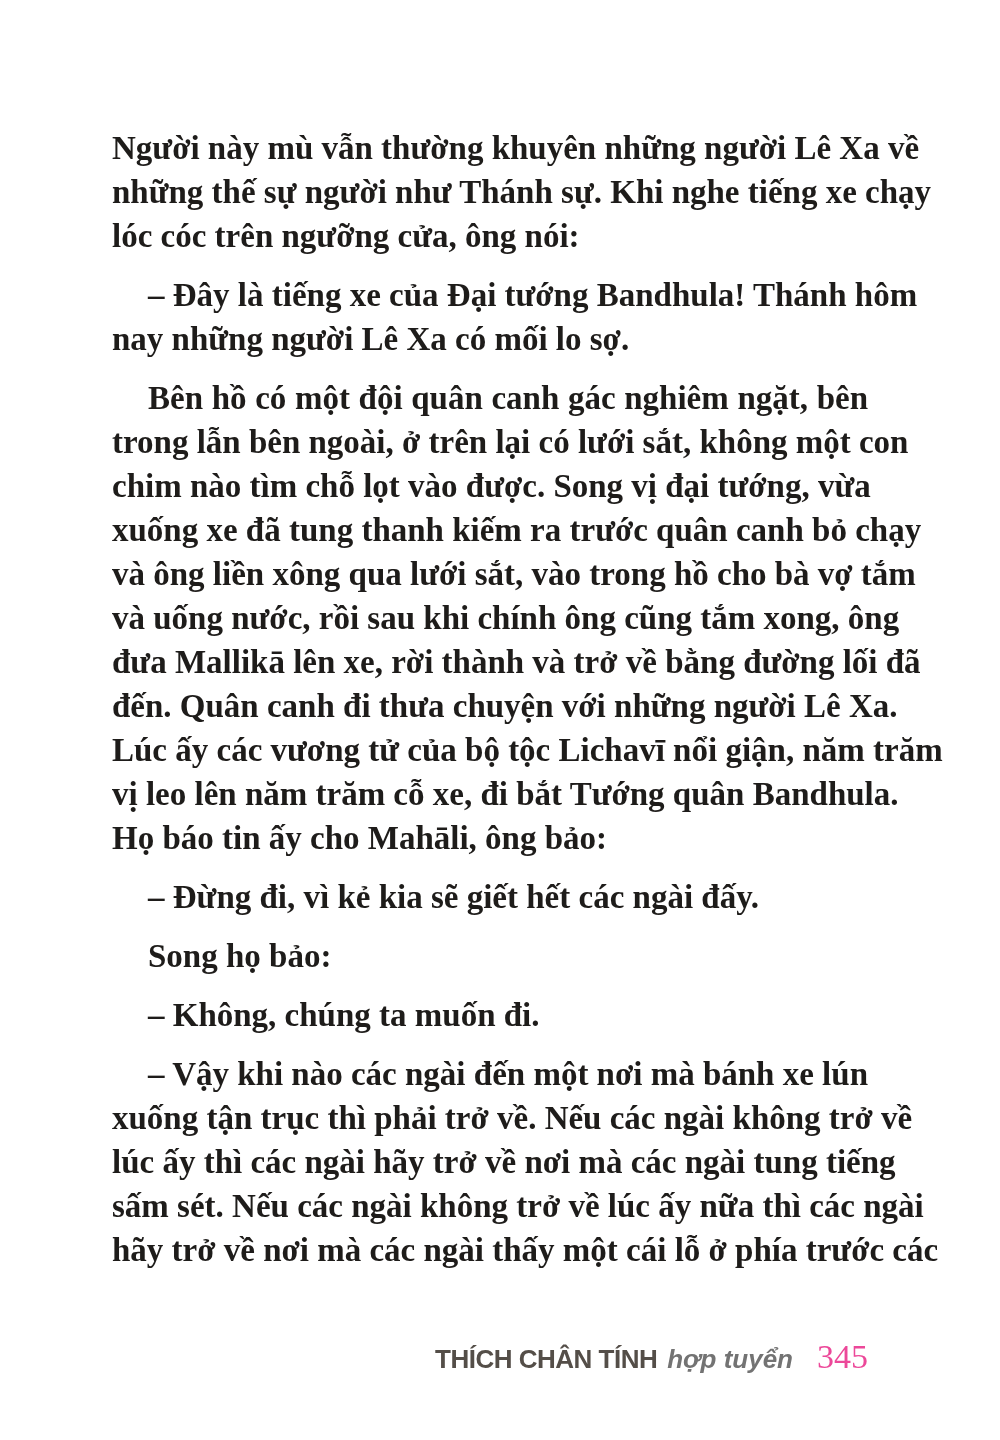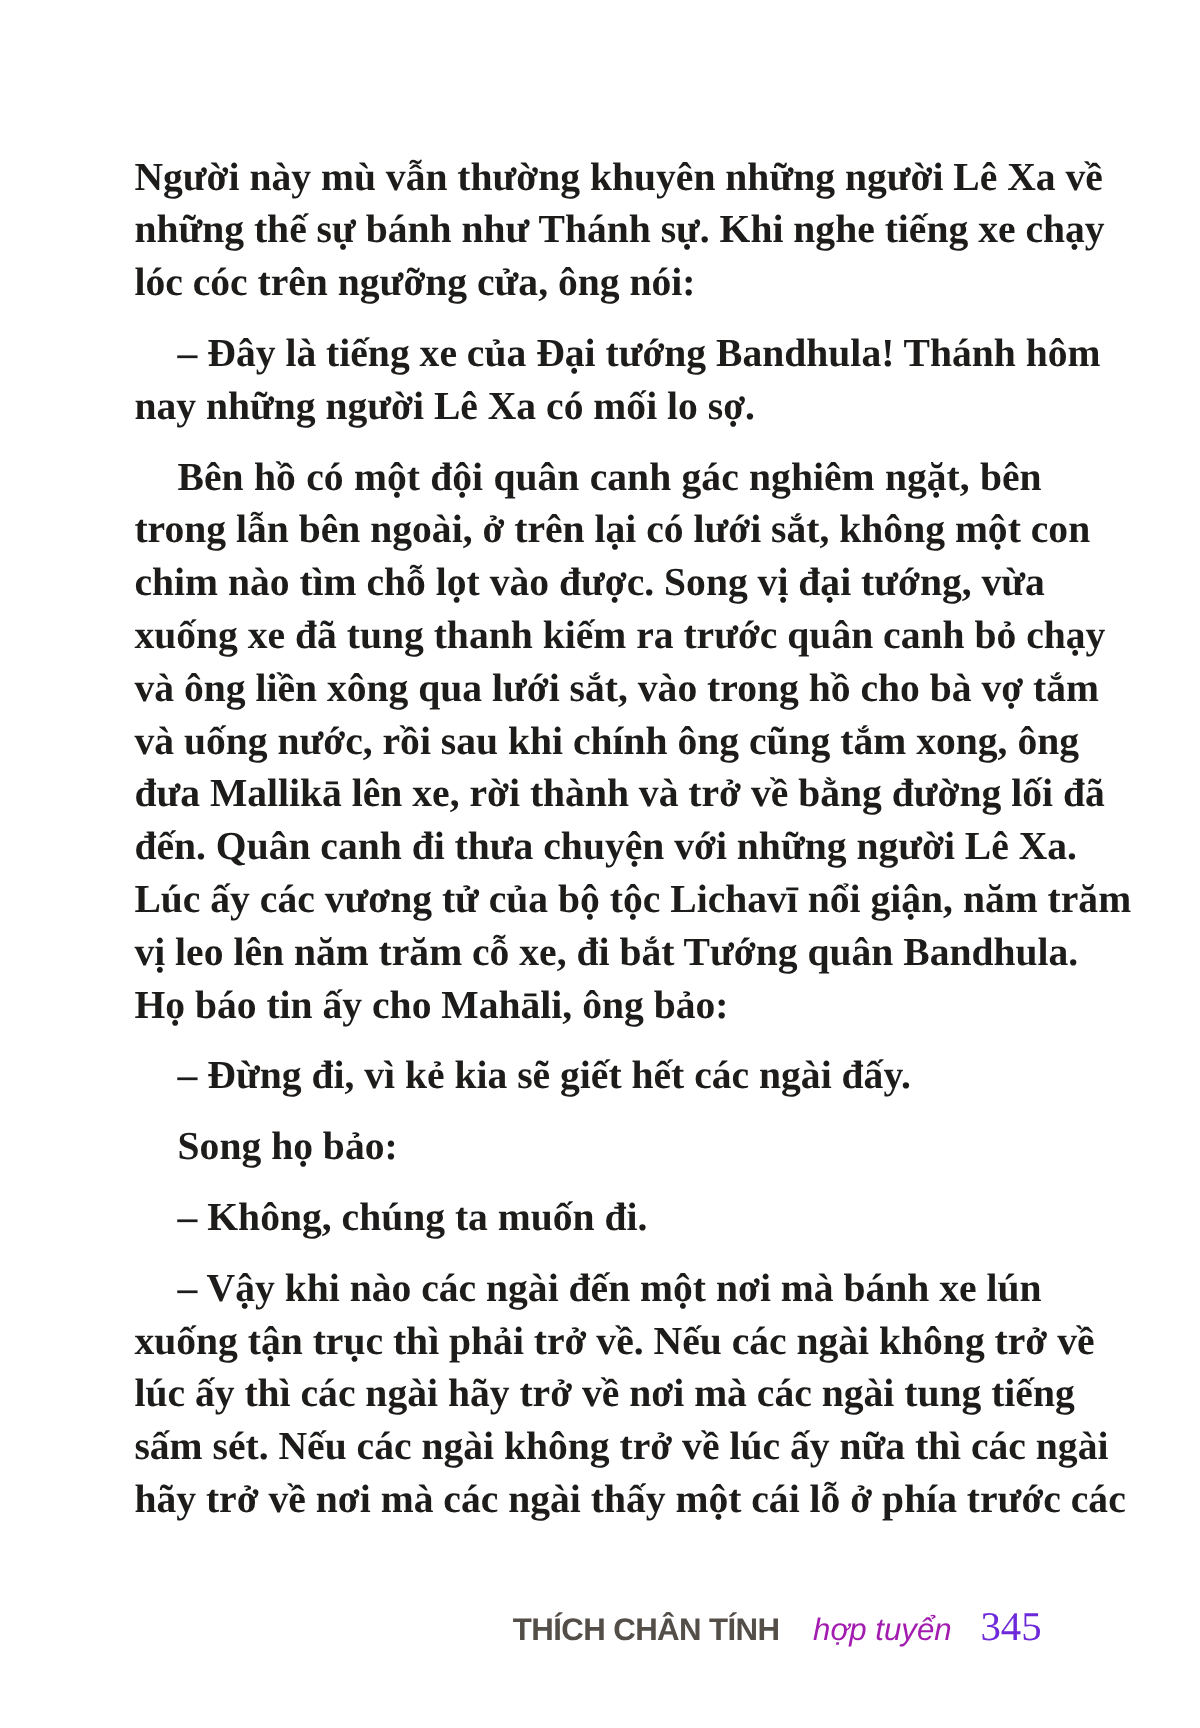--- a/index.html
+++ b/index.html
@@ -54,39 +54,40 @@
     font-family: "Liberation Sans", "DejaVu Sans", sans-serif;
     font-weight: bold;
     font-size: 26px;
     letter-spacing: -0.5px;
     color: #544e48;
   }
   .footer-collection {
     font-family: "Liberation Sans", "DejaVu Sans", sans-serif;
     font-style: italic;
     font-size: 26px;
-    color: #a21caf;
-    margin-left: 28px;
+    color: #737373;
+    margin-left: 10px;
+    font-weight: bold;
   }
   .footer-pagenum {
     font-family: "Liberation Serif", "DejaVu Serif", serif;
     font-size: 34px;
-    color: #6d28d9;
+    color: #ec4899;
     margin-left: 24px;
   }
 </style>
 </head>
 <body>
 
 <div class="page">
 
   <div class="textblock">
       <div class="para">
         <div class="line">Người này mù vẫn thường khuyên những người Lê Xa về</div>
-        <div class="line">những thế sự bánh như Thánh sự. Khi nghe tiếng xe chạy</div>
+        <div class="line">những thế sự người như Thánh sự. Khi nghe tiếng xe chạy</div>
         <div class="line last">lóc cóc trên ngưỡng cửa, ông nói:</div>
       </div>
       <div class="para indent">
         <div class="line">– Đây là tiếng xe của Đại tướng Bandhula! Thánh hôm</div>
         <div class="line last">nay những người Lê Xa có mối lo sợ.</div>
       </div>
       <div class="para indent">
         <div class="line">Bên hồ có một đội quân canh gác nghiêm ngặt, bên</div>
         <div class="line">trong lẫn bên ngoài, ở trên lại có lưới sắt, không một con</div>
         <div class="line">chim nào tìm chỗ lọt vào được. Song vị đại tướng, vừa</div>

